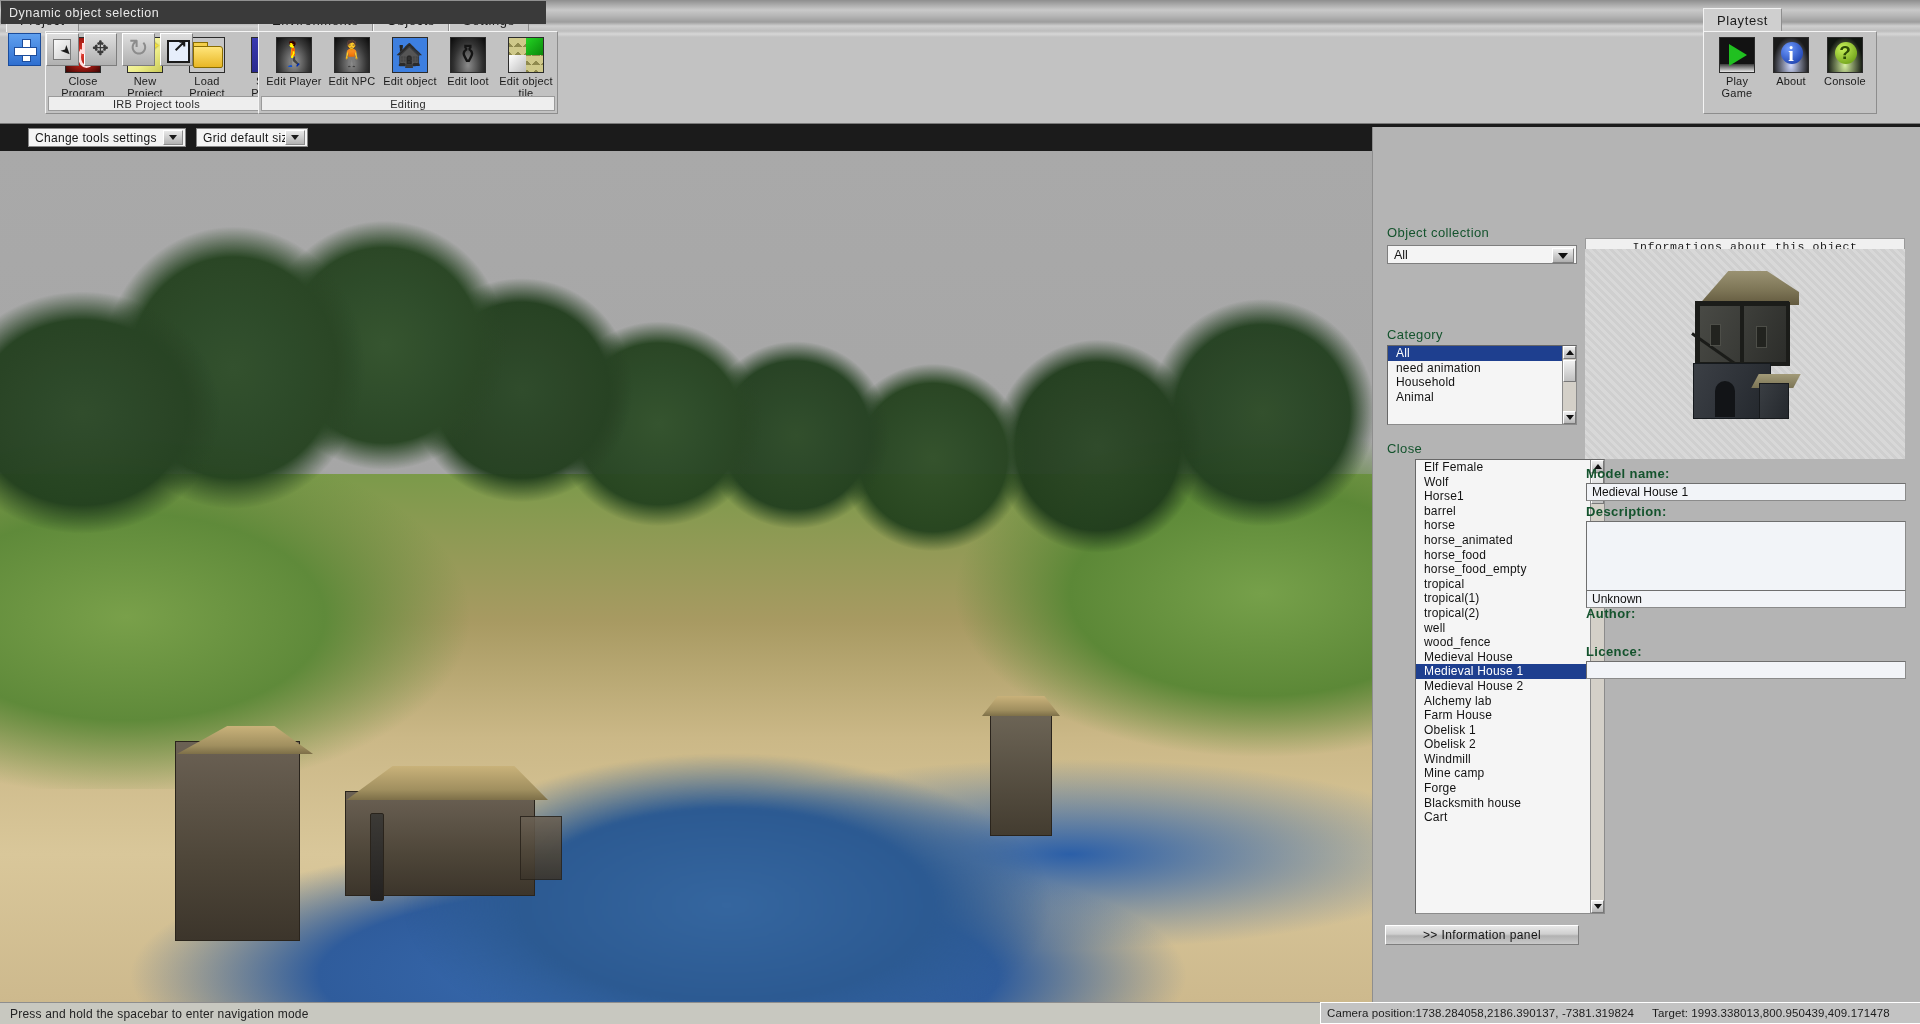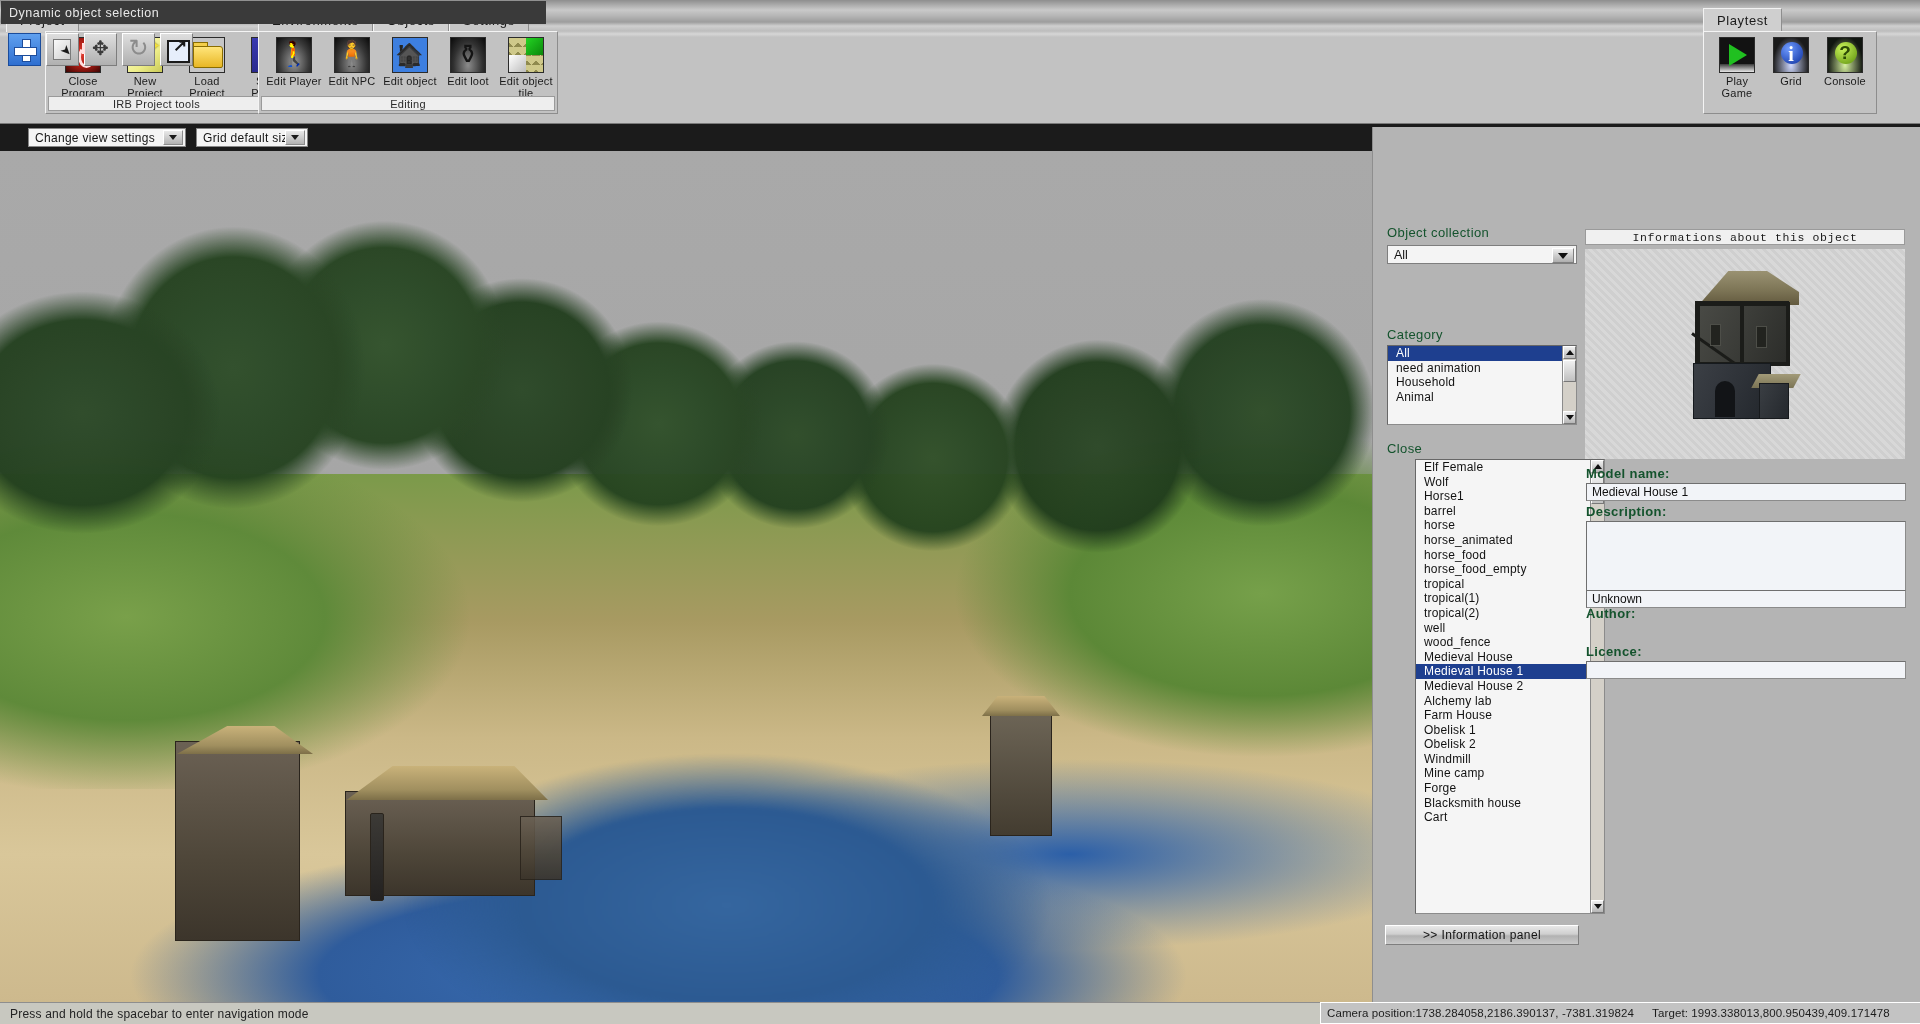--- a/index.html
+++ b/index.html
@@ -360,21 +360,21 @@
   .sb .btn.down { bottom:0; }
   .sb .btn i.u { border-left:4px solid transparent; border-right:4px solid transparent; border-bottom:5px solid #101010; }
   .sb .btn i.d { border-left:4px solid transparent; border-right:4px solid transparent; border-top:5px solid #101010; }
   .sb .thumb {
     position:absolute; left:0; width:13px;
     background: linear-gradient(to bottom,#f0f0f0,#c0c0c0);
     border:1px solid #787878; border-top-color:#ffffff; border-left-color:#ffffff;
   }
 
   #info-header {
-    position:absolute; left:1585px; top:229px; width:320px; height:16px;
+    position:absolute; left:1585px; top:238px; width:320px; height:16px;
     background:#f0f0f0; border:1px solid #9a9a9a;
     font-family:"Liberation Mono", monospace;
     font-size:11.5px; color:#1a1a1a;
     display:flex; align-items:center; justify-content:center;
     letter-spacing: .6px;
   }
   #preview {
     position:absolute; left:1585px; top:249px; width:320px; height:210px;
     background:
       repeating-linear-gradient(45deg, #d8d8d8 0 3px, #cfcfcf 3px 6px);
@@ -520,32 +520,32 @@
   <div class="rg-body" style="left:1703px; width:174px; height:83px;">
     <div class="rbtn" style="width:54px;">
       <span class="ico ico-play"></span>
       <span class="lbl" style="width:54px;">
         <span>Play</span><br>
         <span>Game</span>
       </span>
     </div>
     <div class="rbtn" style="width:54px;">
       <span class="ico ico-about"></span>
-      <span class="lbl" style="width:54px;">Grid</span>
+      <span class="lbl" style="width:54px;">About</span>
     </div>
     <div class="rbtn" style="width:54px;">
       <span class="ico ico-console"></span>
       <span class="lbl" style="width:54px;">Console</span>
     </div>
   </div>
 </div>
 
 <div id="viewbar">
   <div class="combo" style="left:28px; width:158px;">
-    <span>Change view settings</span>
+    <span>Change tools settings</span>
     <span class="arrow">
         <i></i>
       </span>
   </div>
   <div class="combo" style="left:196px; width:112px;">
     <span>Grid default size</span>
     <span class="arrow">
         <i></i>
       </span>
   </div>

